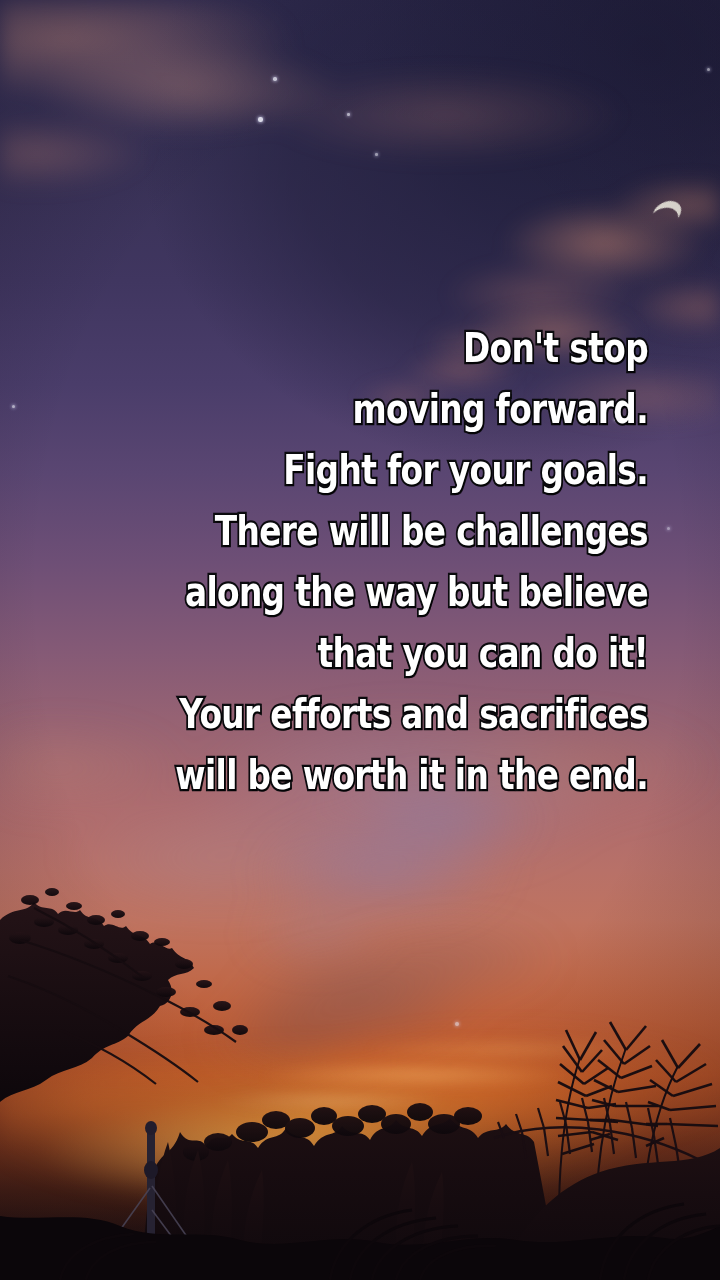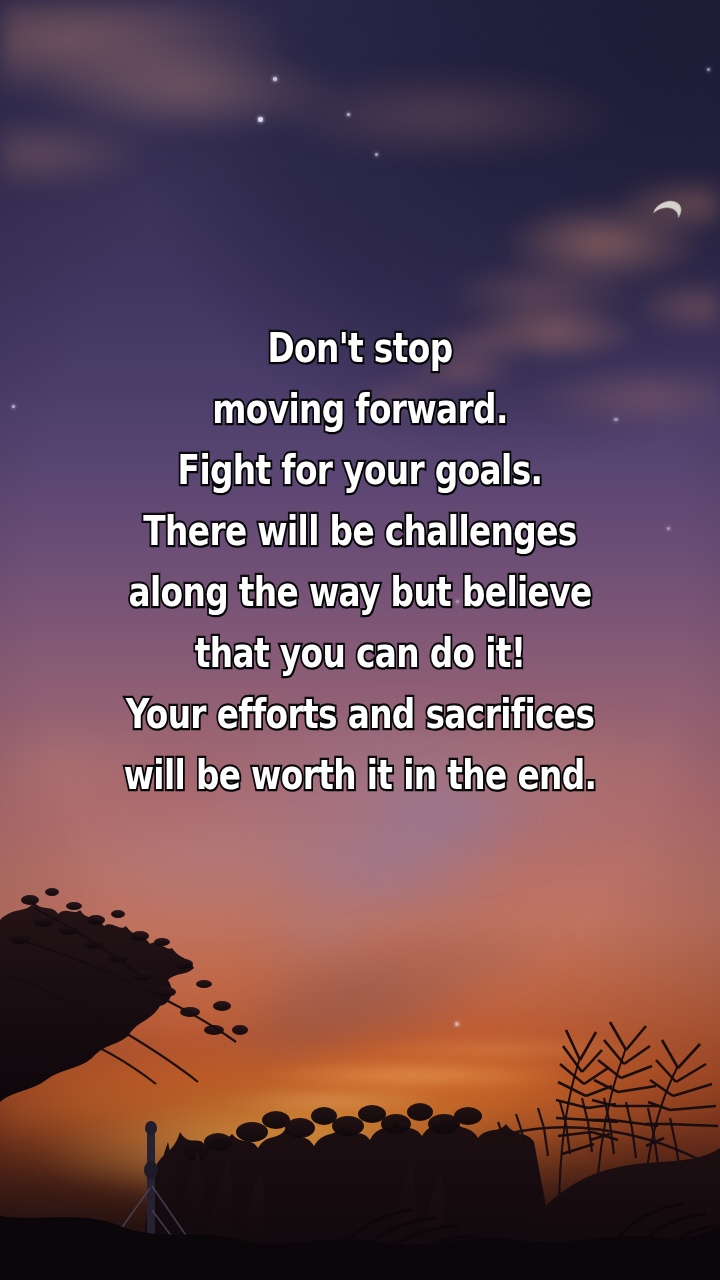--- a/index.html
+++ b/index.html
@@ -161,21 +161,21 @@
     width: 100%;
   }
   .sil-svg { display: block; width: 100%; height: auto; }
 
   
   #quote {
     position: absolute;
     left: 0;
     top: 318px;
     width: 720px;
-    text-align: center;
+    text-align: right;
     z-index: 40;
   }
   .qline {
     display: block;
     font-family: "DejaVu Sans", sans-serif;
     font-weight: 700;
     font-size: 41px;
     line-height: 61px;
     letter-spacing: -0.8px;
     color: #ffffff;

